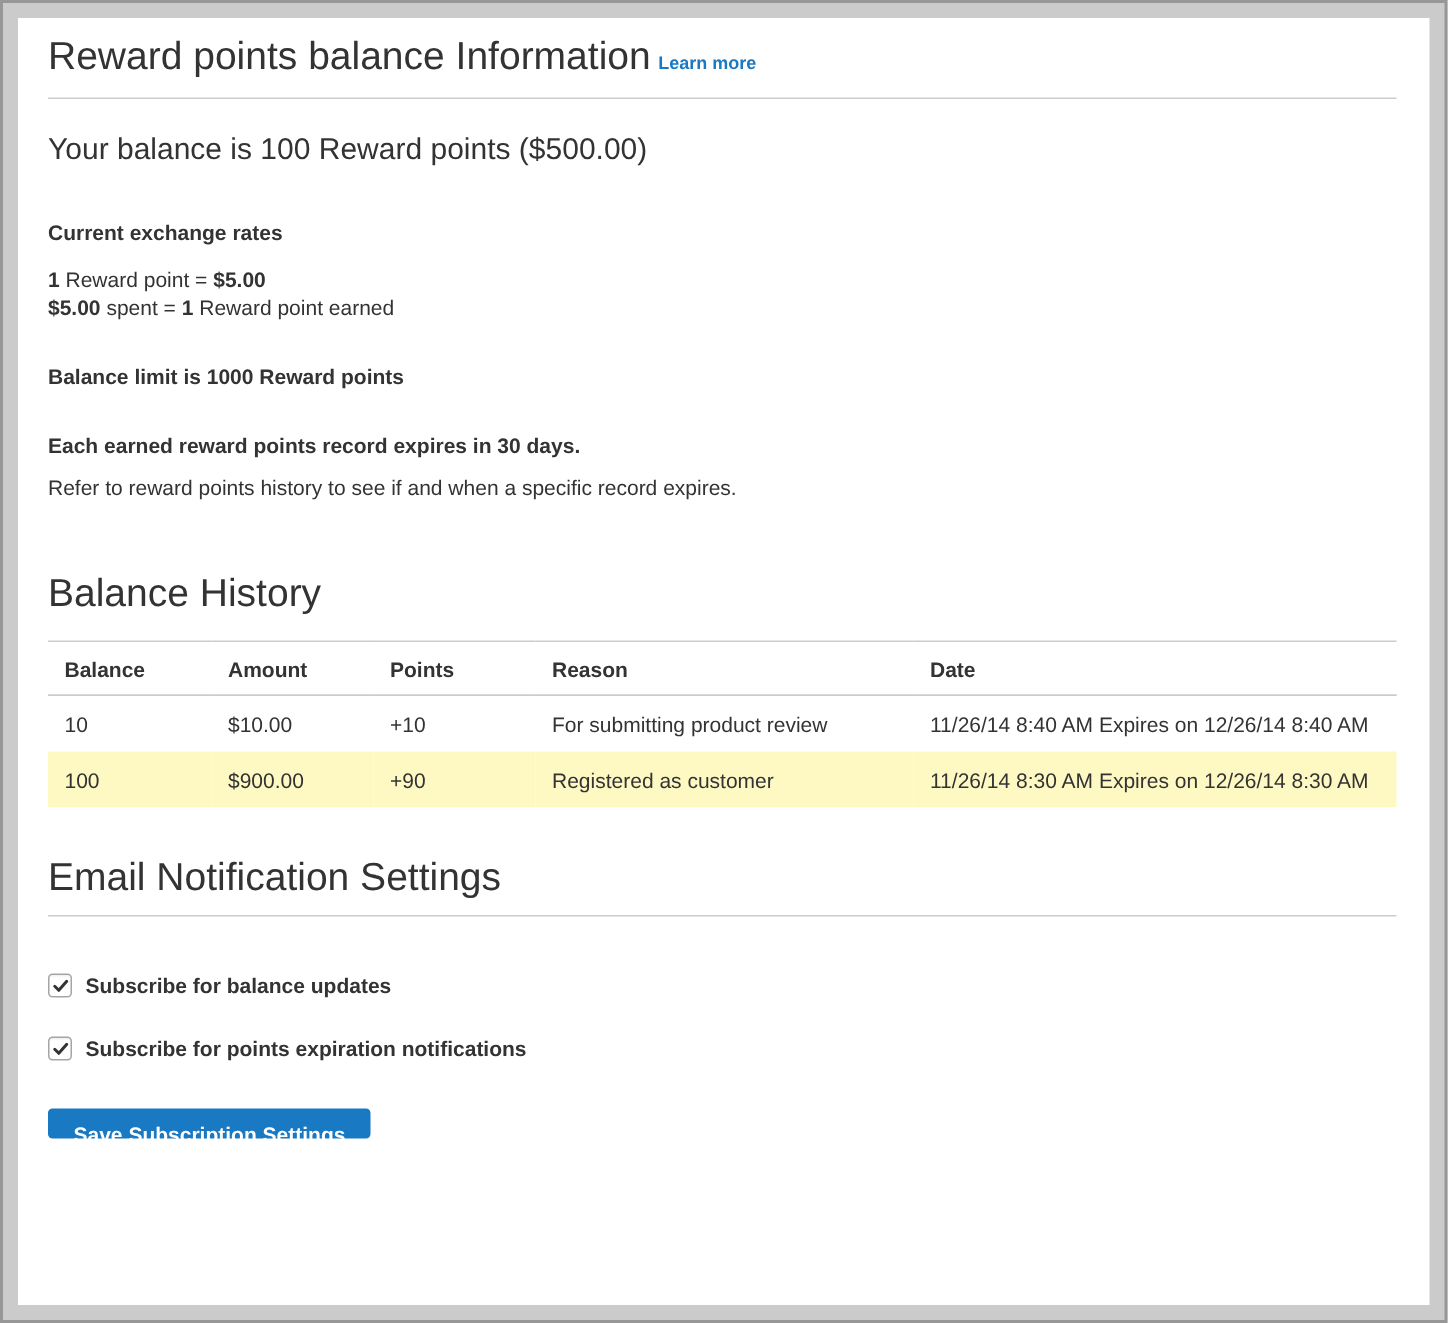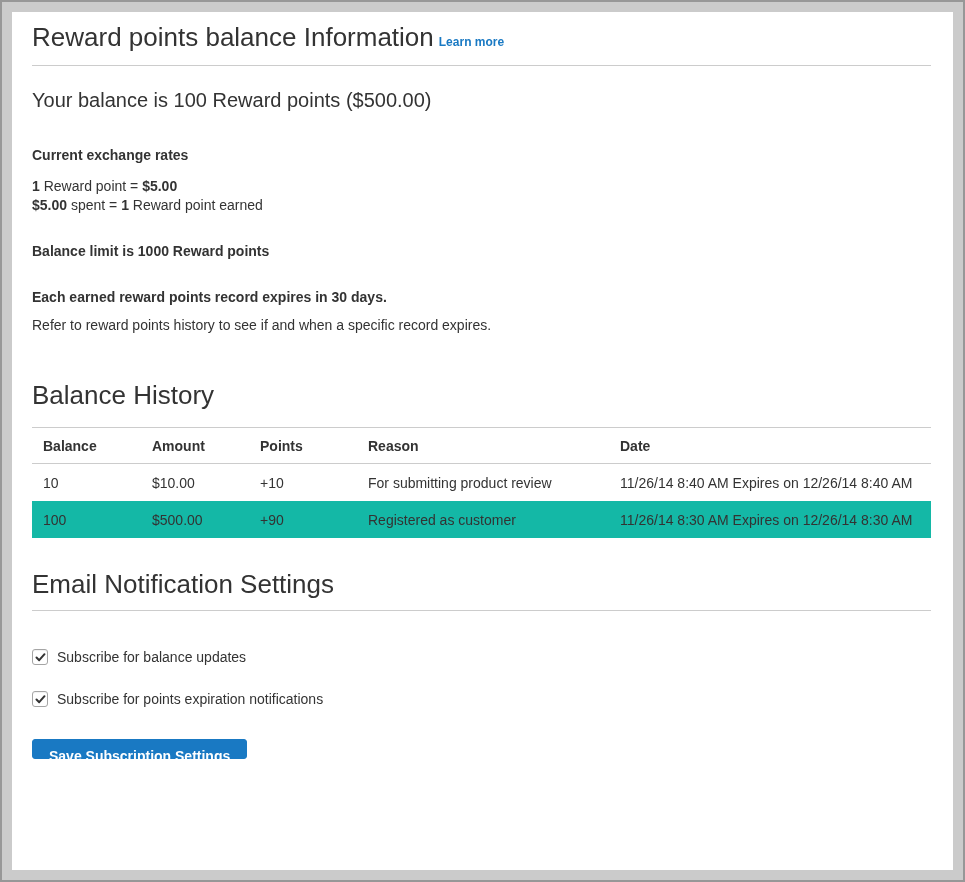--- a/index.html
+++ b/index.html
@@ -92,28 +92,29 @@
   table.history td {
     text-align: left;
     font-size: 14px;
     padding: 11px 11px 10px 11px;
   }
   table.history .col-balance { width: 109px; }
   table.history .col-amount  { width: 108px; }
   table.history .col-points  { width: 108px; }
   table.history .col-reason  { width: 252px; }
   table.history td.date-cell { white-space: nowrap; }
-  table.history tr.striped td { background: #14b8a6; }
+  table.history tr.striped td { background: #fef9c3; }
   
   .section-title.email { margin-top: 31px; }
   hr.rule.email-rule { margin-top: 10px; }
   .checkbox-row {
     display: flex;
     align-items: flex-start;
     margin: 38px 0 0 0;
+    font-weight: bold;
   }
   .checkbox-row + .checkbox-row { margin-top: 26px; }
   .checkbox {
     width: 16px;
     height: 16px;
     background: #ffffff;
     border: 1px solid #a5a5a5;
     border-radius: 3px;
     display: inline-flex;
     align-items: center;
@@ -186,21 +187,21 @@
     <tbody>
       <tr>
         <td>10</td>
         <td>$10.00</td>
         <td>+10</td>
         <td>For submitting product review</td>
         <td class="date-cell">11/26/14 8:40 AM Expires on 12/26/14 8:40 AM</td>
       </tr>
       <tr class="striped">
         <td>100</td>
-        <td>$500.00</td>
+        <td>$900.00</td>
         <td>+90</td>
         <td>Registered as customer</td>
         <td class="date-cell">11/26/14 8:30 AM Expires on 12/26/14 8:30 AM</td>
       </tr>
     </tbody>
   </table>
 
   
   <h2 class="section-title email">Email Notification Settings</h2>
   <hr class="rule email-rule">

